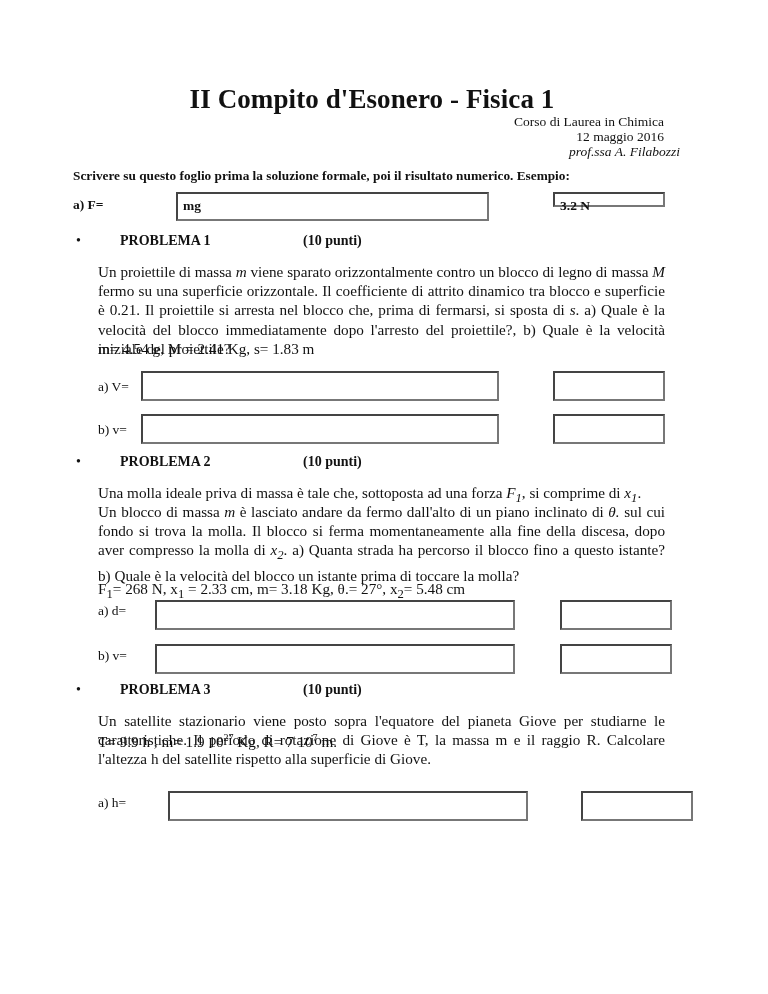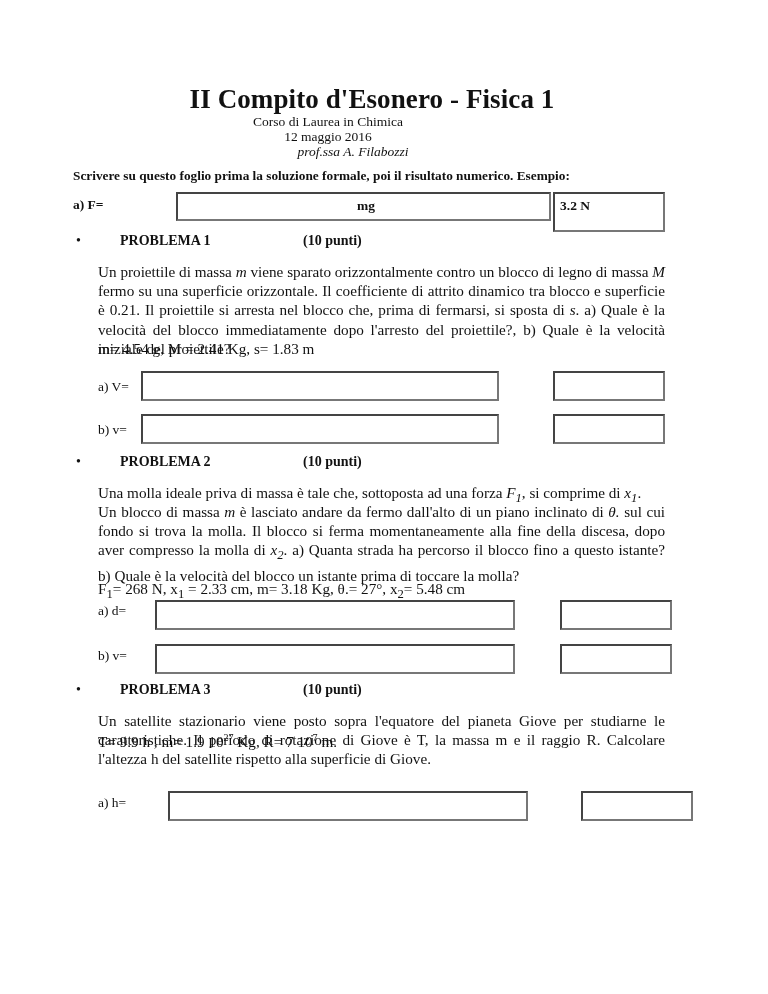--- a/index.html
+++ b/index.html
@@ -6,21 +6,21 @@
   body {
     width: 768px; height: 994px; position: relative; overflow: hidden;
     font-family: "Liberation Serif", serif; color: #111111;
   }
   .abs { position: absolute; }
   .title {
     left: 0; width: 744px; top: 84px; text-align: center;
     font-size: 27px; font-weight: bold; line-height: 30px; letter-spacing: 0.1px;
   }
   .sub {
-    left: 0; width: 656px; text-align: center; font-size: 13.5px; line-height: 15px;
+    left: 8px; width: 656px; text-align: right; font-size: 13.5px; line-height: 15px;
   }
   .sub.l1 { top: 114px; }
   .sub.l2 { top: 129px; }
   .sub.l3 { top: 144px; font-style: italic; padding-left: 18px; box-sizing: border-box; margin-left: 16px; }
   .instr {
     left: 73px; top: 168px; font-size: 13.3px; font-weight: bold; line-height: 16px;
   }
   .lbl { font-size: 13.5px; line-height: 16px; }
   .lbl.bold { font-weight: bold; }
   .box {
@@ -42,24 +42,24 @@
 <body>
 
 <div class="abs title">II Compito d'Esonero - Fisica 1</div>
 <div class="abs sub l1">Corso di Laurea in Chimica</div>
 <div class="abs sub l2">12 maggio 2016</div>
 <div class="abs sub l3">prof.ssa  A. Filabozzi</div>
 
 <div class="abs instr">Scrivere su questo foglio prima la soluzione formale, poi il risultato numerico. Esempio:</div>
 
 <div class="abs lbl bold" style="left:73px; top:197px;">a) F=</div>
-<div class="abs box" style="left:176px; top:192px; width:375px; height:29px;text-align:center;">
+<div class="abs box" style="left:176px; top:192px; width:313px; height:29px;">
   <span>mg</span>
 </div>
-<div class="abs box" style="left:553px; top:192px; width:112px; height:40px;">
+<div class="abs box" style="left:553px; top:192px; width:112px; height:15px;">
   <span>3.2 N</span>
 </div>
 
 <div class="abs bullet-row" style="left:76px; top:233px;">
   <span class="dot">•</span>
   <span class="pname">PROBLEMA 1</span>
   <span class="pts">(10 punti)</span>
 </div>
 <div class="abs para" style="top:262px;">
   <span>Un proiettile di massa </span><i>m</i><span> viene sparato orizzontalmente contro un blocco di legno di massa </span><i>M</i><span> fermo su una superficie orizzontale. Il coefficiente di attrito dinamico tra blocco e superficie è 0.21. Il proiettile si arresta nel blocco che, prima di fermarsi, si sposta di </span><i>s</i><span>. a) Quale è la velocità del blocco immediatamente dopo l'arresto del proiettile?, b) Quale è la velocità iniziale del proiettile?</span>

